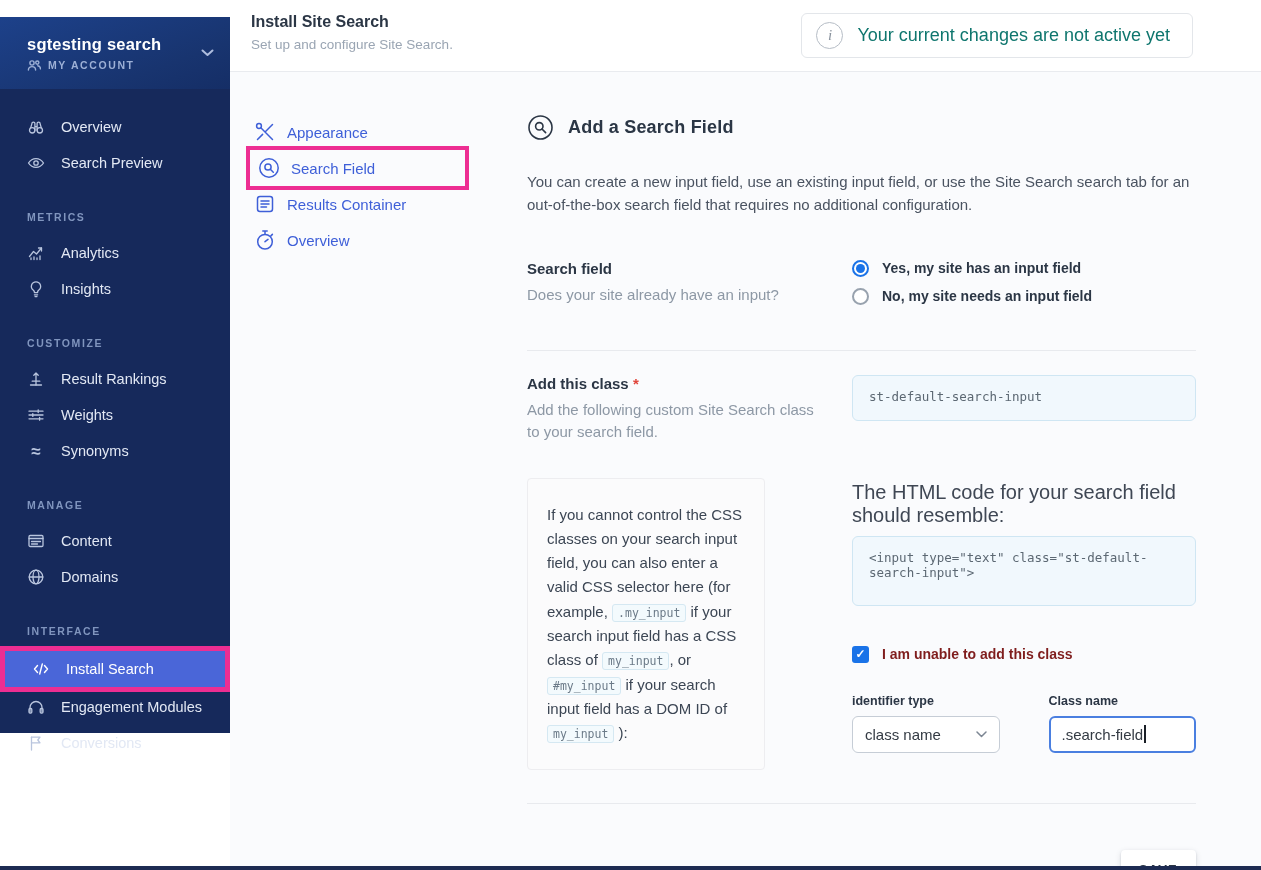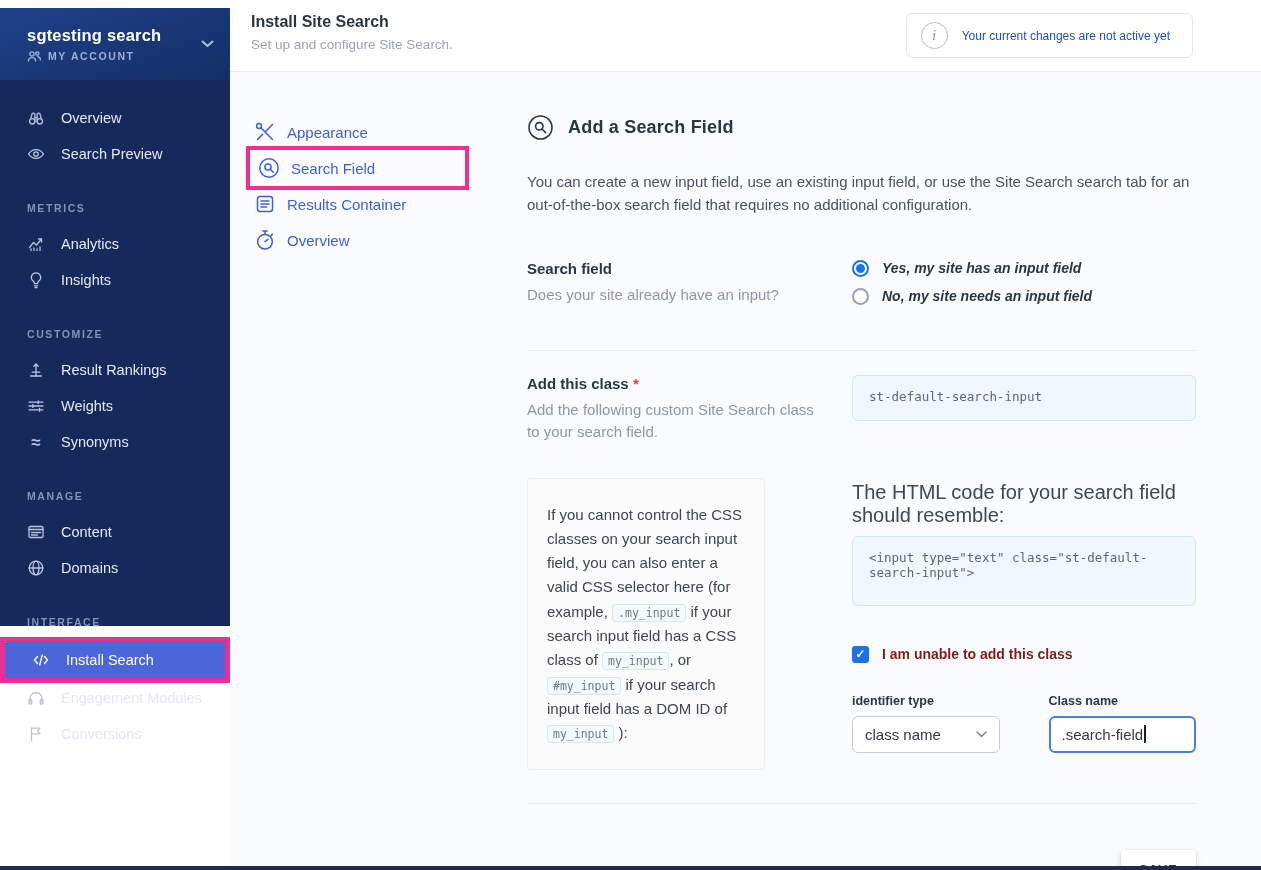--- a/index.html
+++ b/index.html
@@ -6,21 +6,21 @@
     --highlight-pink:#ed2e92;
     --active-nav-blue:#4a66d8;
     --link-blue:#3e5fd8;
     --selection-blue:#1a73e8;
   }
   *{margin:0;padding:0;box-sizing:border-box;}
   html,body{width:1261px;height:870px;overflow:hidden;}
   body{font-family:"Liberation Sans",sans-serif;background:#fff;position:relative;}
 
   
-  .sidebar{position:absolute;left:0;top:8px;width:230px;height:618px;background:#16295b;z-index:5;}
+  .sidebar{position:absolute;left:0;top:17px;width:230px;height:716px;background:#16295b;z-index:5;}
   .account-header{height:72px;background:linear-gradient(160deg,#1d418a 0%,#18346f 70%,#152e66 100%);
     display:flex;align-items:center;padding:0 16px 0 27px;cursor:pointer;}
   .account-meta{flex:1;min-width:0;}
   .engine-name{color:#fff;font-size:16.5px;font-weight:bold;letter-spacing:.2px;margin-bottom:5px;white-space:nowrap;}
   .account-row{display:flex;align-items:center;gap:7px;color:#9db0d6;}
   .account-label{font-size:10.5px;font-weight:bold;letter-spacing:1.6px;}
   .account-chevron{color:#aebdde;display:flex;}
   .side-nav{padding-top:20px;}
   .side-section-label{color:#8095be;font-size:10.5px;font-weight:bold;letter-spacing:1.6px;
     margin:30px 0 12px 27px;}
@@ -36,21 +36,21 @@
   .top-header{position:absolute;left:224px;top:0;right:0;height:72px;background:#fff;
     border-bottom:1px solid #e9ebef;z-index:4;}
   .page-titles{position:absolute;left:27px;top:13px;}
   .page-title{font-size:16px;font-weight:bold;color:#2b3645;margin-bottom:6px;}
   .page-subtitle{font-size:13.5px;color:#9aa5b3;}
   .notice{position:absolute;right:68px;top:13px;height:45px;display:flex;align-items:center;gap:14px;
     background:#fff;border:1px solid #e3e6ea;border-radius:6px;padding:0 22px 0 14px;}
   .info-circle{width:27px;height:27px;border:1.5px solid #b6bdc6;border-radius:50%;color:#8a939e;
     display:flex;align-items:center;justify-content:center;font-family:"Liberation Serif",serif;
     font-style:italic;font-size:15px;flex:none;}
-  .notice-text{font-size:12px;color:#1d4ed8;}
+  .notice-text{font-size:18px;color:#0f766e;}
 
   
   .content{position:absolute;left:230px;top:72px;right:0;bottom:4px;background:#fafbfd;}
 
   
   .settings-nav{position:absolute;left:24px;top:42px;width:215px;}
   .snav-item{height:36px;display:flex;align-items:center;color:var(--link-blue);font-size:15px;cursor:pointer;}
   .snav-item .ic{width:22px;height:22px;margin-right:11px;display:flex;align-items:center;justify-content:center;flex:none;}
   .pink-wrap-nav{border:4px solid var(--highlight-pink);margin:-4px 0 -4px -8px;padding-left:8px;background:#fafbfd;}
 
@@ -61,21 +61,21 @@
   .intro{margin-top:29px;font-size:15px;line-height:1.55;color:#4a5361;}
 
   .form-row{display:flex;}
   .row-1{margin-top:43px;}
   .col-left{flex:0 0 325px;padding-right:30px;}
   .col-right{flex:1;min-width:0;}
   .field-label{font-size:15px;font-weight:bold;color:#2b3645;}
   .req{color:#e0443a;font-weight:bold;}
   .field-sub{margin-top:7px;font-size:15px;color:#8d98a5;line-height:1.5;}
 
-  .radio-row{display:flex;align-items:flex-start;margin-bottom:11px;cursor:pointer;font-style:italic;}
+  .radio-row{display:flex;align-items:flex-start;margin-bottom:11px;cursor:pointer;}
   .radio{width:17px;height:17px;border-radius:50%;border:2px solid #98a2ae;background:#fff;flex:none;
     display:flex;align-items:center;justify-content:center;}
   .radio.selected{border-color:var(--selection-blue);}
   .radio.selected::after{content:"";width:9px;height:9px;border-radius:50%;background:var(--selection-blue);}
   .radio-label{margin-left:13px;font-size:14px;font-weight:bold;color:#2b3645;}
 
   .divider{border:none;border-top:1px solid #e8eaee;margin:0;}
   .div-1{margin-top:34px;}
   .row-2{margin-top:24px;}
 

